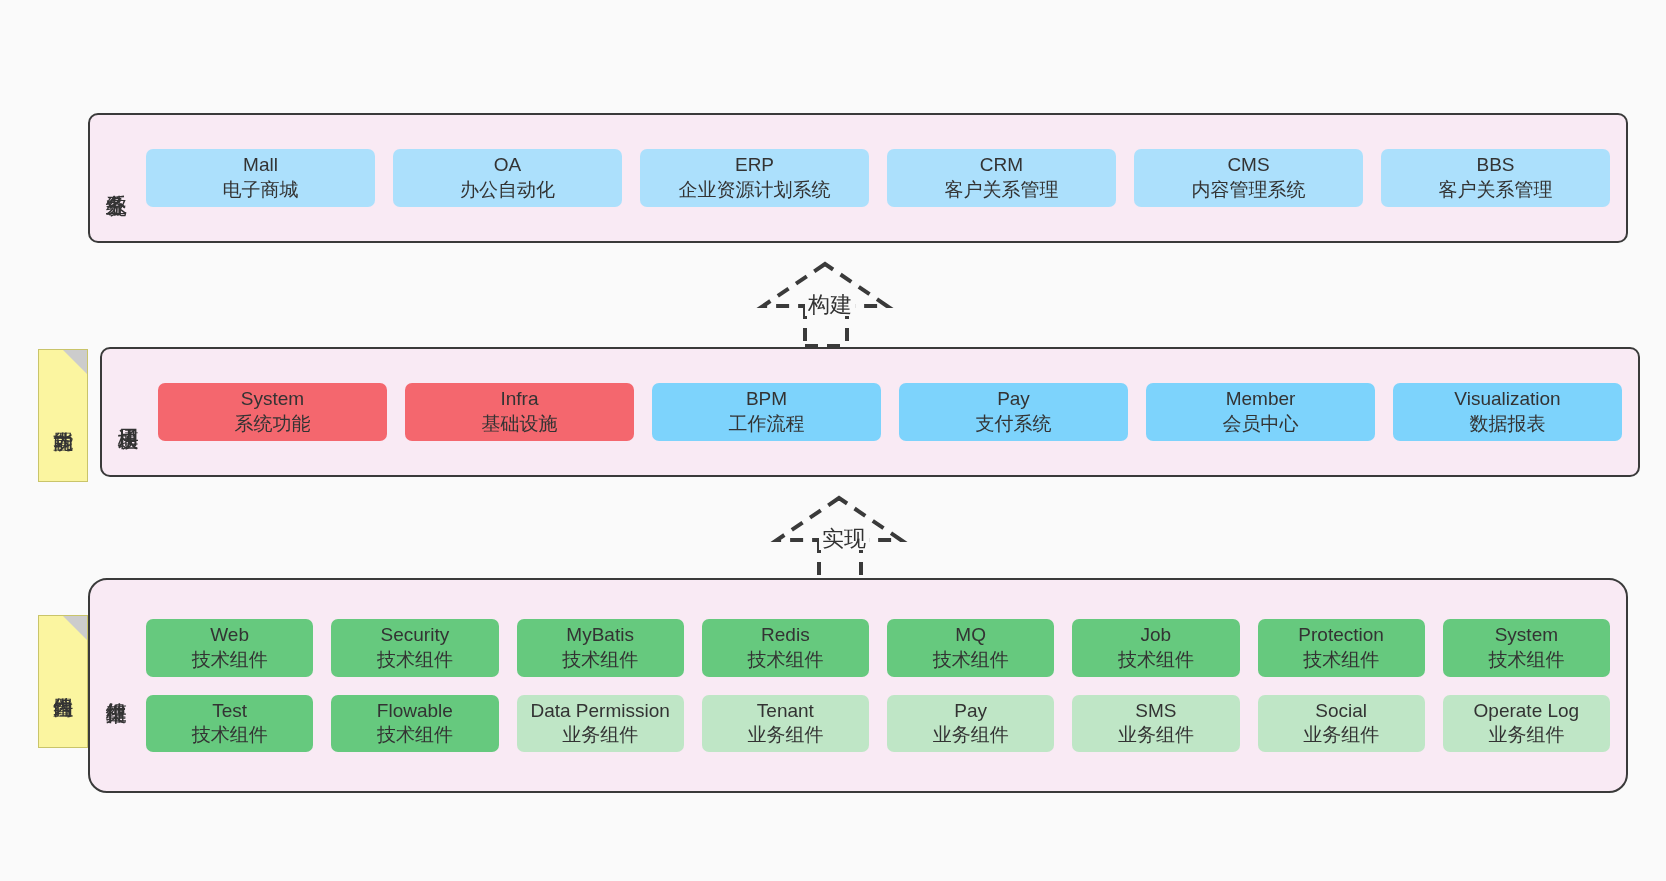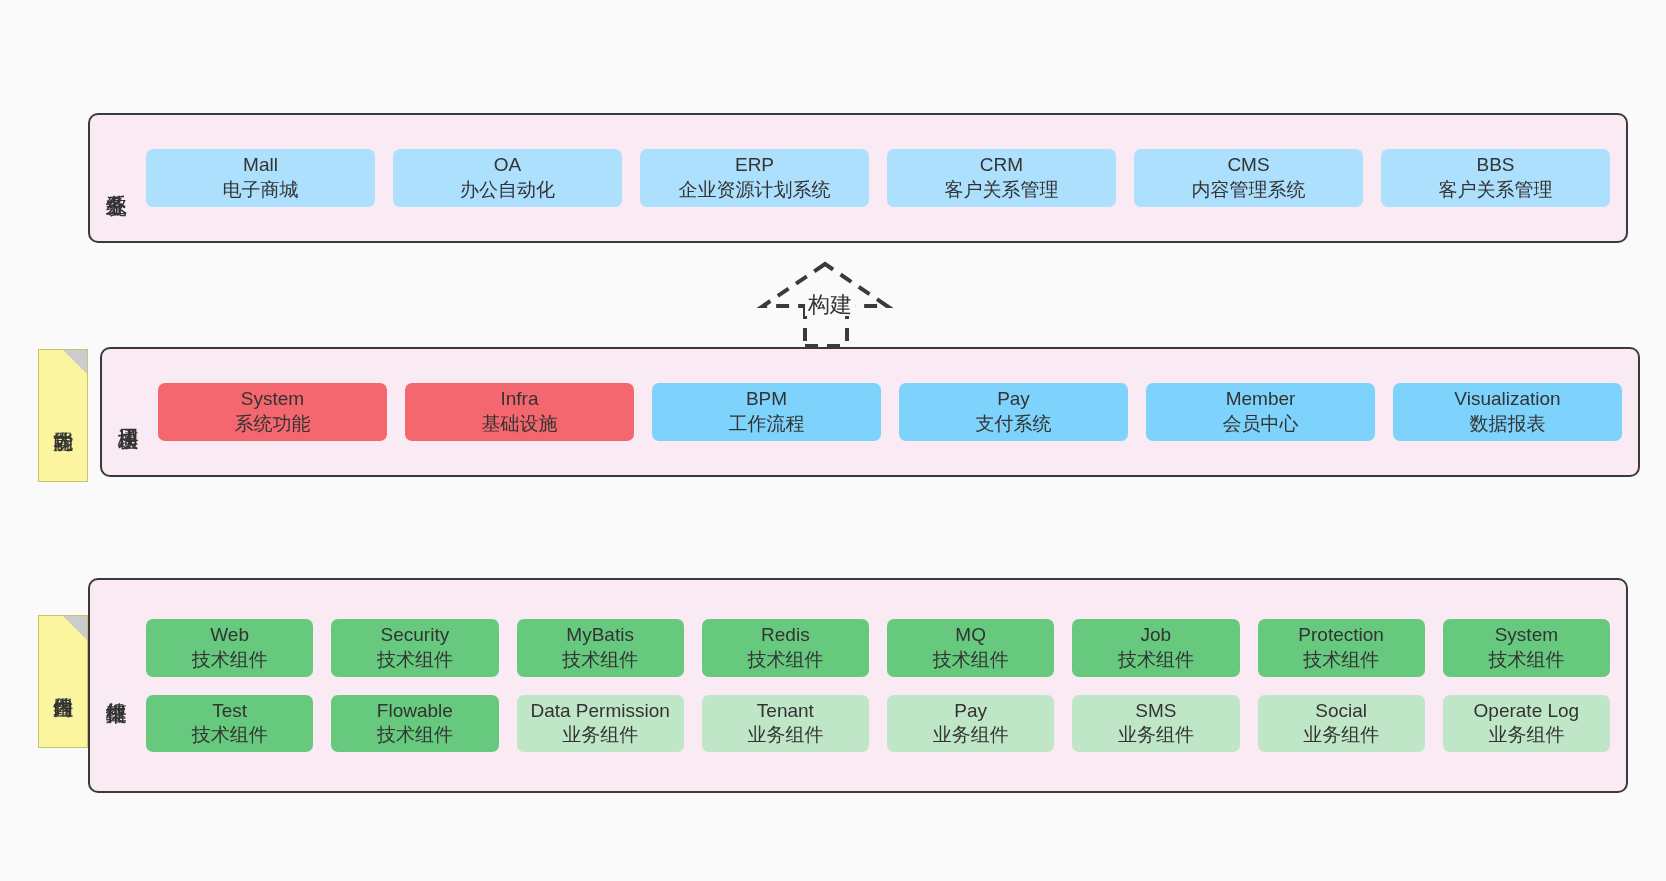--- a/index.html
+++ b/index.html
@@ -195,27 +195,36 @@
           <span class="ln">会员中心</span>
         </div>
         <div class="cell c-pink">
           <span class="ln">Visualization</span>
           <span class="ln">数据报表</span>
         </div>
       </div>
     </div>
   </div>
 
+  <div class="arrow" style="left:772px;top:492px;width:140px;height:90px;">
+    <svg width="140" height="90" viewBox="0 0 140 90">
+      <polygon points="67,6 5,48 129,48" fill="#fafafa" stroke="#3a3a3a" stroke-width="4" stroke-dasharray="13,9" stroke-linejoin="miter"></polygon>
+      <line x1="47" y1="48" x2="47" y2="90" stroke="#3a3a3a" stroke-width="4" stroke-dasharray="13,9"></line>
+      <line x1="89" y1="48" x2="89" y2="90" stroke="#3a3a3a" stroke-width="4" stroke-dasharray="13,9"></line>
+      <line x1="47" y1="88" x2="89" y2="88" stroke="#3a3a3a" stroke-width="4" stroke-dasharray="13,9"></line>
+    </svg>
+    <span class="arrow-label" style="left:47px;top:36px;">实现</span>
+  </div>
 
   <div class="note" style="left:38px;top:615px;width:50px;height:133px;">
     <span class="fold"></span>
     <span>内置组件</span>
   </div>
 
-  <div class="layer" style="left:88px;top:578px;width:1540px;height:215px;">
+  <div class="layer" style="left:88px;top:578px;width:1540px;height:215px;border-radius:19px;">
     <div class="layer-title">框架组件</div>
     <div class="layer-body">
 
       <div class="row">
         <div class="cell c-green">
           <span class="ln">Web</span>
           <span class="ln">技术组件</span>
         </div>
         <div class="cell c-green">
           <span class="ln">Security</span>

